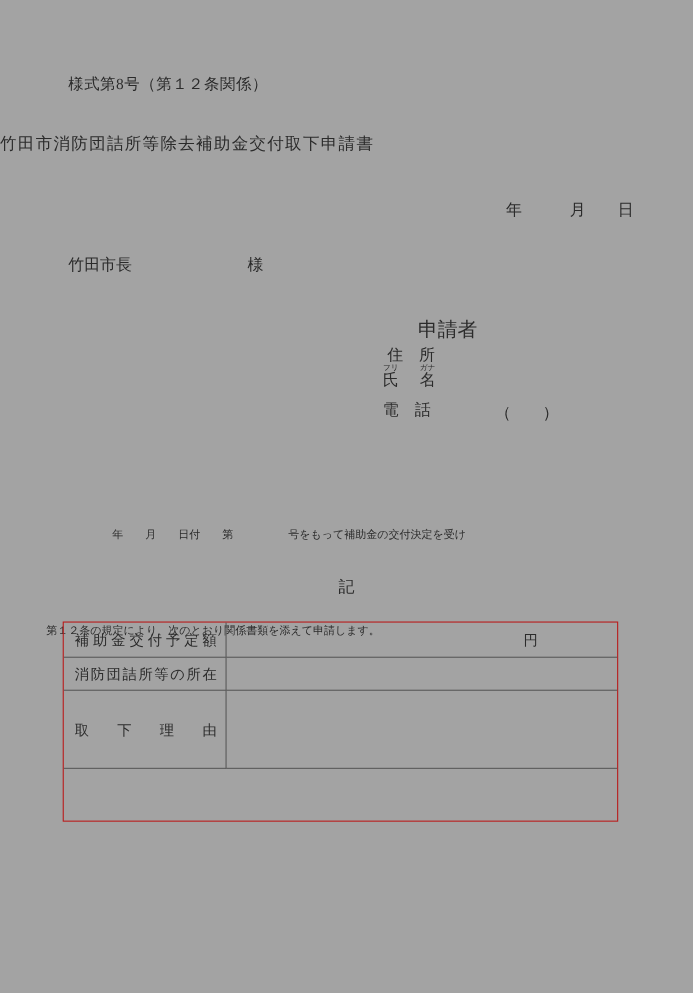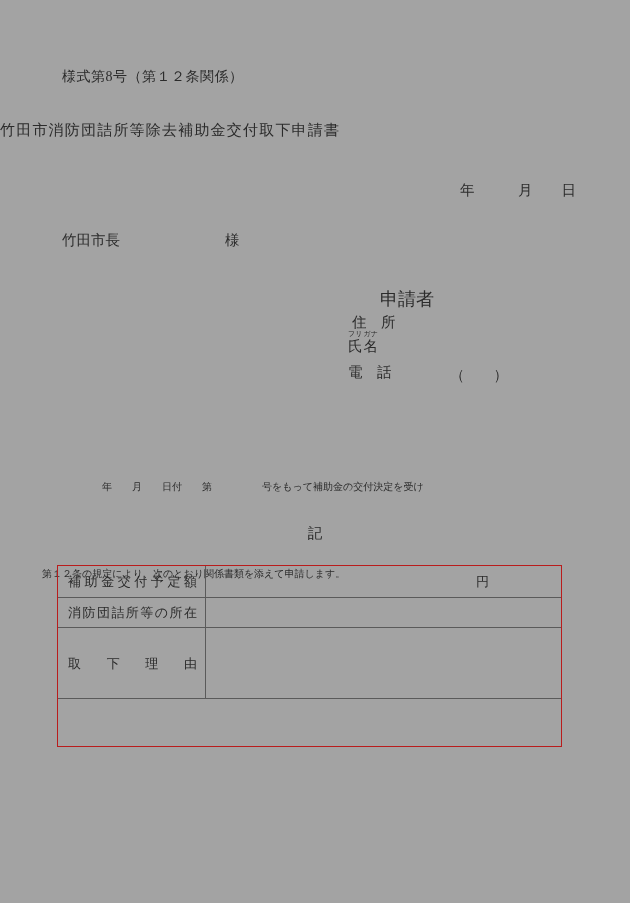--- a/index.html
+++ b/index.html
@@ -18,21 +18,21 @@
   .form-title  { left: 0; top: 121px; width: 630px; text-align: left;
                  font-size: 15px; letter-spacing: 1.2px; }
   .date-line   { right: 54px; top: 181px; font-size: 14.5px; }
 
   .addressee-name { left: 62px;  top: 231px; font-size: 14.5px; }
   .honorific      { left: 225px; top: 231px; font-size: 14.5px; }
 
   .applicant-heading { left: 336px; top: 287px; font-size: 18px; margin-left: 44px; }
   .address-label     { left: 352px; top: 313px; font-size: 14.5px; }
 
-  .name-row { left: 348px; top: 330px; display: flex; column-gap: 1px; }
+  .name-row { left: 348px; top: 330px; display: flex; column-gap: 19px; }
   .ruby-unit { display: inline-flex; flex-direction: column; align-items: center; }
   .ruby-unit .rt { font-size: 7px;  line-height: 8px;  color: #2b2b2b; }
   .ruby-unit .rb { font-size: 14.5px; line-height: 16px; }
 
   .phone-label { left: 348px; top: 363px; font-size: 14.5px; }
   .phone-paren { left: 450px; top: 366px; font-size: 14.5px; }
 
   .body-paragraph {
     left: 42px; top: 414px; width: 552px;
     font-size: 10px; line-height: 29px;

